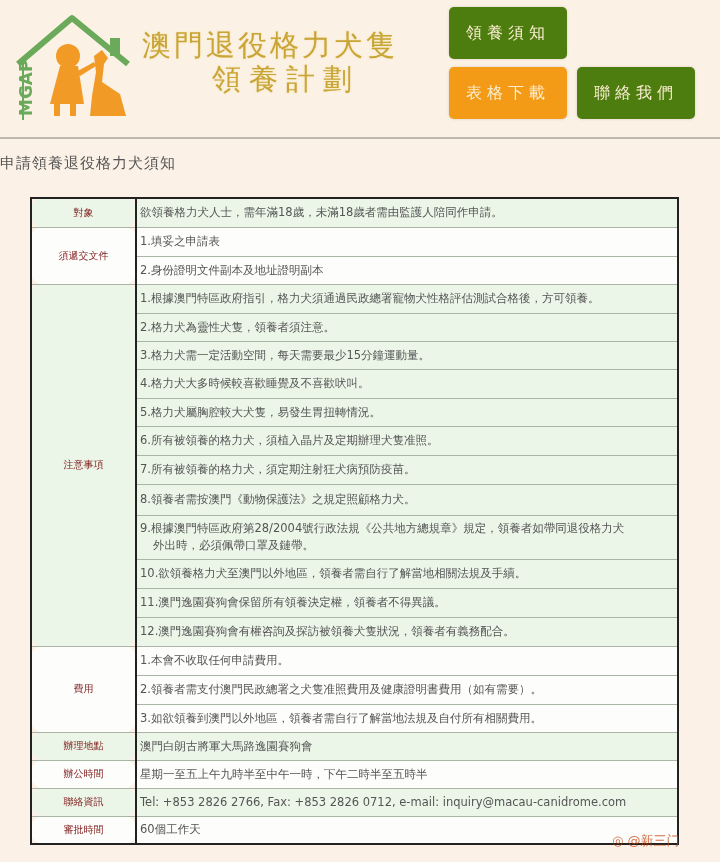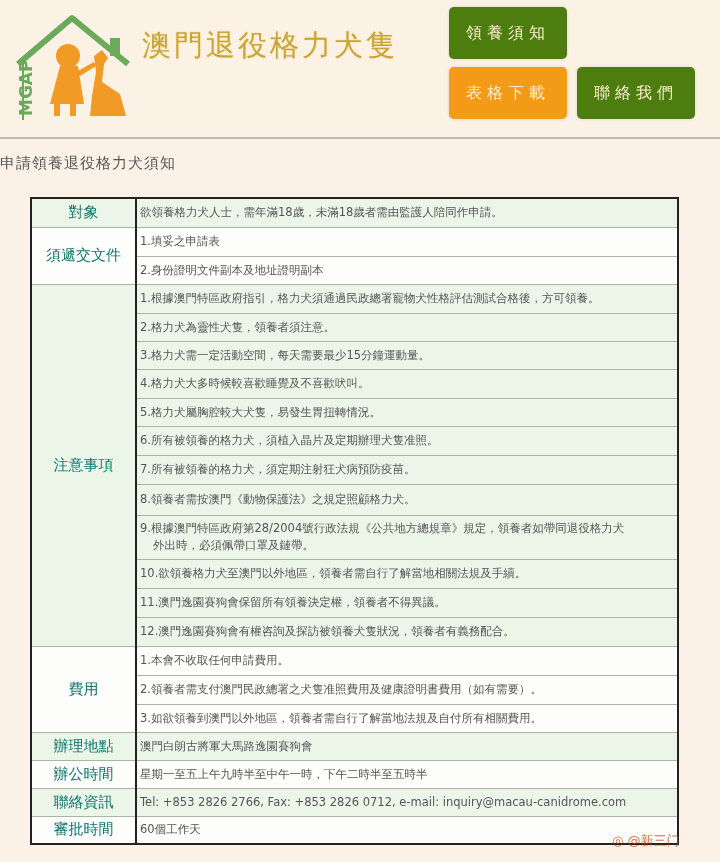--- a/index.html
+++ b/index.html
@@ -51,22 +51,22 @@
 
   table.info {
     position: absolute; left: 30px; top: 197px;
     width: 649px; border-collapse: collapse;
     border: 2px solid #222;
     font-size: 11.5px; color: #555;
     table-layout: fixed;
   }
   table.info td { padding: 0 3px; border-bottom: 1px solid #aab5a6; vertical-align: middle; }
   td.label {
-    width: 97px; text-align: center; color: #0f766e; font-size: 15px;
-    border-right: 2px solid #222; letter-spacing: 0px;
+    width: 97px; text-align: center; color: #7f1d1d; font-size: 10px;
+    border-right: 2px solid #222; letter-spacing: 0px; border-radius: 12px;
   }
   .g { background: #ebf6e8; }
   .w { background: #fdfdfb; }
   .two-line { line-height: 17px; padding-top: 2px; padding-bottom: 2px; }
   .indent { padding-left: 13px; }
   .watermark {
     position: absolute; left: 612px; top: 832px;
     color: #c2410c; font-size: 13px; opacity: 0.75;
   }
 </style>
@@ -84,20 +84,21 @@
       <path d="M50,54 L68,54 L74,92 L40,92 Z" fill="#f29a26"></path>
       <rect x="44" y="90" width="6" height="14" fill="#f29a26"></rect>
       <rect x="60" y="90" width="6" height="14" fill="#f29a26"></rect>
       <path d="M66,60 L84,50 L86,54 L70,64 Z" fill="#f29a26"></path>
 
       <path d="M84,44 L92,38 L98,46 L94,52 L92,70 L110,82 L116,104 L80,104 L82,84 L86,60 Z" fill="#f29a26"></path>
       <text x="22" y="104" transform="rotate(-90 22 104)" fill="#6aaa5a" font-size="17" font-family="DejaVu Sans, sans-serif" font-weight="bold">MGAP</text>
     </svg>
   </div>
   <div class="logo-title">澳門退役格力犬隻</div>
+  <div class="logo-title2">領養計劃</div>
 
   <div class="nav-btn btn-green" style="left:449px;top:7px;">領養須知</div>
   <div class="nav-btn btn-orange" style="left:449px;top:67px;">表格下載</div>
   <div class="nav-btn btn-green" style="left:577px;top:67px;">聯絡我們</div>
 </div>
 
 <div class="page-title">申請領養退役格力犬須知</div>
 
 <table class="info">
   <tbody>

